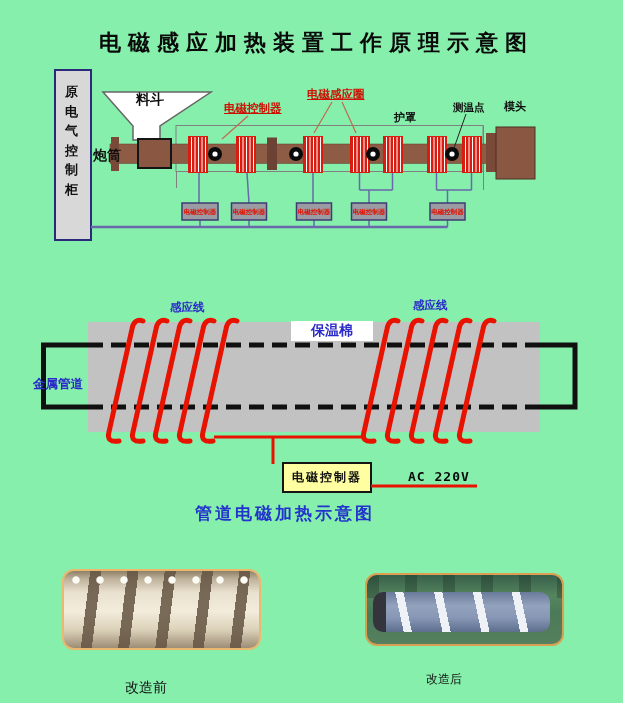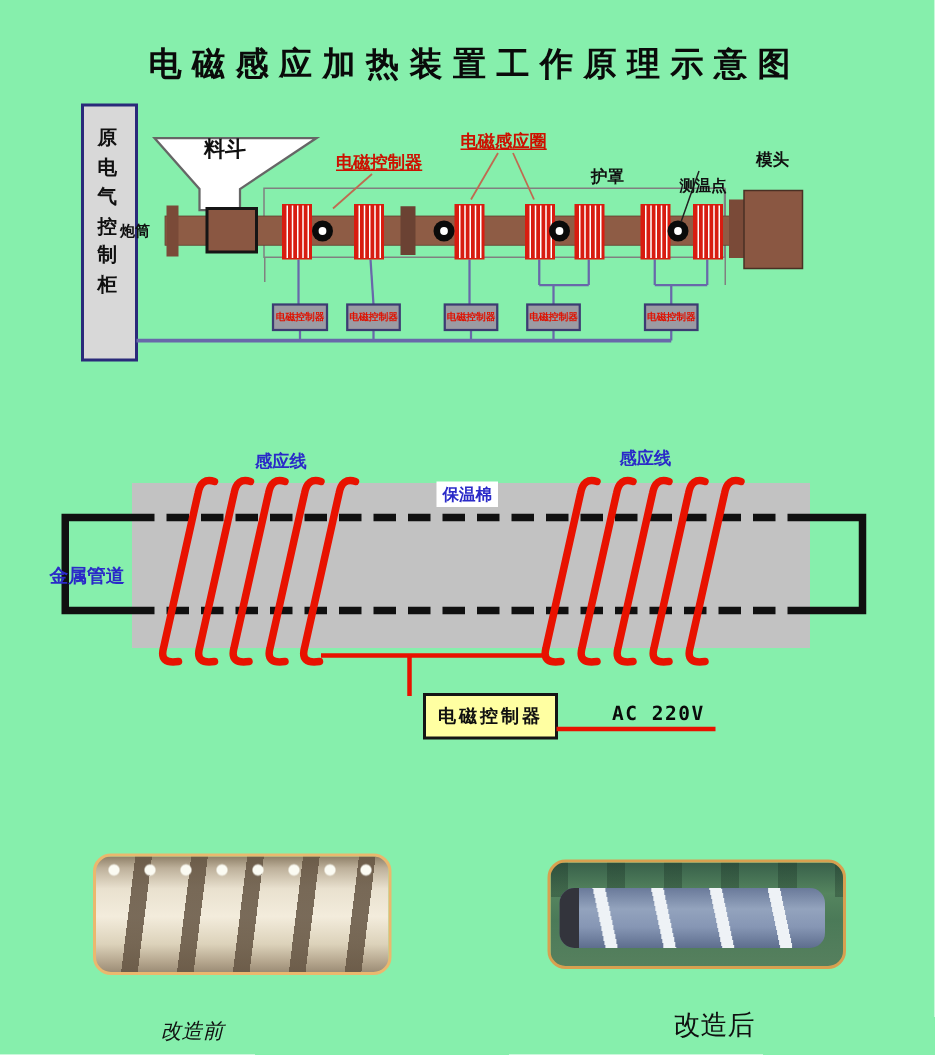--- a/index.html
+++ b/index.html
@@ -14,50 +14,50 @@
     color:#0a0a0a;font-family:"Liberation Serif",serif;
   }
   #cabinet-text{
     left:63px;top:82px;width:15px;font-size:13px;font-weight:bold;line-height:19.5px;
     word-break:break-all;white-space:normal;text-align:right;color:#101010;
   }
   .black-lbl{color:#101010;font-weight:bold;}
   .red-lbl{color:#cc1100;font-weight:bold;text-decoration:underline;}
   .blue-lbl{color:#2a2ac8;font-weight:bold;}
   #hopper-lbl{left:136px;top:91px;font-size:14px;}
-  #barrel-lbl{left:80px;top:147px;font-size:10px;}
+  #barrel-lbl{left:93px;top:147px;font-size:14px;}
   #insul-lbl{left:224px;top:101px;font-size:11.5px;}
   #coil-lbl{left:307px;top:87px;font-size:11.5px;}
   #cover-lbl{left:394px;top:110px;font-size:11px;font-family:Liberation Mono, monospace;}
-  #temp-lbl{left:453px;top:101px;font-size:10.5px;margin-top:16px;}
+  #temp-lbl{left:453px;top:101px;font-size:10.5px;}
   #die-lbl{left:504px;top:99px;font-size:11px;}
   .ctrl-lbl{
     top:203px;width:35px;height:17px;line-height:17px;text-align:center;
     font-size:6.5px;font-weight:bold;color:#e01100;letter-spacing:0;
   }
   #ind-wire-left{left:170px;top:300px;font-size:11.5px;}
   #ind-wire-right{left:413px;top:298px;font-size:11.5px;}
   #insul-cotton{
-    left:291px;top:321px;background:#ffffff;padding:1px 4px;
-    font-size:11px;color:#2a2ac8;font-weight:bold;
+    left:291px;top:321px;background:#ffffff;padding:1px 20px;
+    font-size:14px;color:#2a2ac8;font-weight:bold;
   }
   #metal-pipe-lbl{left:33px;top:376px;font-size:12.5px;}
   #mid-ctrl-lbl{
     left:283px;top:463px;width:88px;height:29px;line-height:29px;text-align:center;
     font-size:12px;font-weight:bold;color:#101010;letter-spacing:2px;
   }
   #ac-lbl{
     left:408px;top:469px;font-size:13px;font-weight:bold;color:#0a0a0a;
     font-family:"DejaVu Sans Mono",monospace;letter-spacing:1px;
   }
   #mid-caption{
     left:195px;top:502px;font-size:17px;font-weight:bold;letter-spacing:3px;color:#2233cc;
   }
-  #before-lbl{left:107px;top:679px;font-size:14px;color:#101010;font-style:italic;}
-  #after-lbl{left:449px;top:671px;font-size:18px;color:#101010;}
+  #before-lbl{left:125px;top:679px;font-size:14px;color:#101010;}
+  #after-lbl{left:426px;top:671px;font-size:12px;color:#101010;}
 
   #photo-before{
     left:62px;top:569px;width:195px;height:77px;border:2px solid #eab86e;border-radius:12px;
     overflow:hidden;
     background-image:
       radial-gradient(circle at 10px 7px, #fbfbf3 0 3.2px, rgba(255,255,255,0) 4.2px),
       repeating-linear-gradient(97deg, rgba(0,0,0,0) 0 26px, rgba(100,84,66,0.85) 26px 37px),
       linear-gradient(180deg,#8f8068 0%,#bdb09a 10%,#e9e1cf 28%,#f3ecdc 52%,#dcd2ba 76%,#b3a48c 92%,#9c8d76 100%);
     background-size:24px 16px,auto,auto;
     background-repeat:repeat-x,repeat,no-repeat;
@@ -217,20 +217,21 @@
   <div class="lbl ctrl-lbl" style="left:296.5px;">电磁控制器</div>
   <div class="lbl ctrl-lbl" style="left:351.5px;">电磁控制器</div>
   <div class="lbl ctrl-lbl" style="left:430px;">电磁控制器</div>
 
   <div class="lbl blue-lbl" id="ind-wire-left">感应线</div>
   <div class="lbl blue-lbl" id="ind-wire-right">感应线</div>
   <div class="lbl" id="insul-cotton">保温棉</div>
   <div class="lbl blue-lbl" id="metal-pipe-lbl">金属管道</div>
   <div class="lbl" id="mid-ctrl-lbl">电磁控制器</div>
   <div class="lbl" id="ac-lbl">AC 220V</div>
+  <div class="lbl" id="mid-caption">管道电磁加热示意图</div>
 
   <div class="abs" id="photo-before"></div>
   <div class="abs" id="photo-after">
     <div id="pipe-after">
       <div id="pipe-after-cap"></div>
     </div>
   </div>
   <div class="lbl" id="before-lbl">改造前</div>
   <div class="lbl" id="after-lbl">改造后</div>
 

